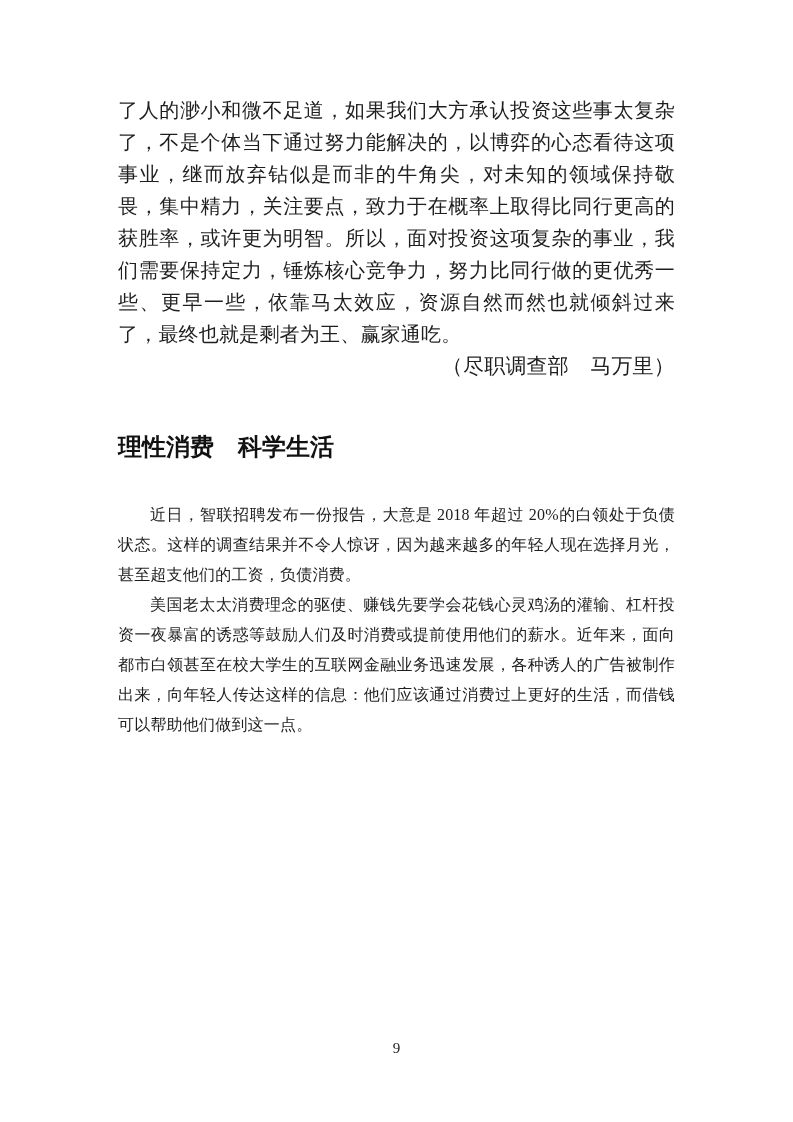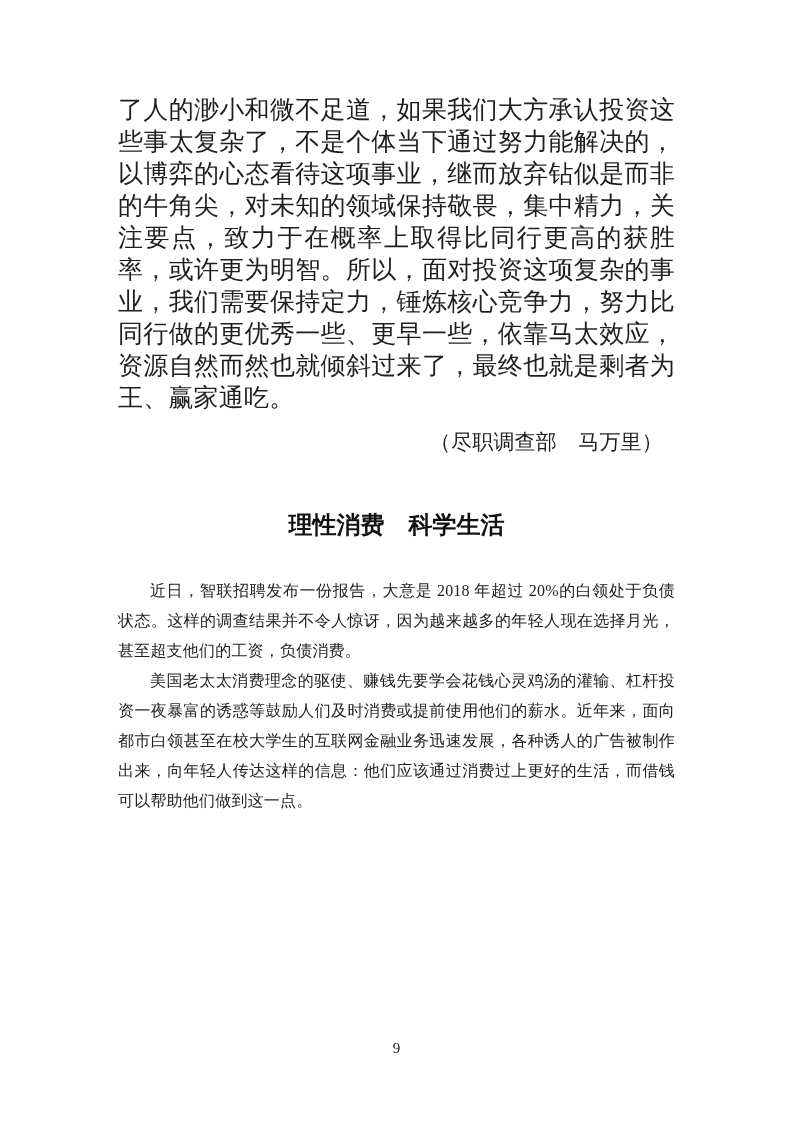--- a/index.html
+++ b/index.html
@@ -17,41 +17,41 @@
     color: #1e1e1e;
   }
   .content {
     position: absolute;
     top: 94px;
     left: 118px;
     width: 557px;
   }
   .prev-body {
     margin: 0;
-    font-size: 25px;
+    font-size: 20px;
     line-height: 32px;
     letter-spacing: 0.2px;
     text-align: justify;
     text-justify: inter-character;
     text-indent: 0;
   }
   .attribution {
-    margin: 12px;
+    margin: 0;
     font-size: 21px;
     line-height: 32px;
     letter-spacing: 0.2px;
     text-align: right;
   }
   .article-title {
     margin: 51px 0 35px 0;
-    font-family: Liberation Sans, sans-serif;
+    font-family: Liberation Mono, monospace;
     font-weight: bold;
     font-size: 24px;
     line-height: 32px;
-    text-align: center;
+    text-align: left;
     color: #111111;
   }
   .article-para {
     margin: 0;
     font-size: 16px;
     line-height: 30px;
     letter-spacing: 0.2px;
     text-align: justify;
     text-justify: inter-character;
     text-indent: 2em;

